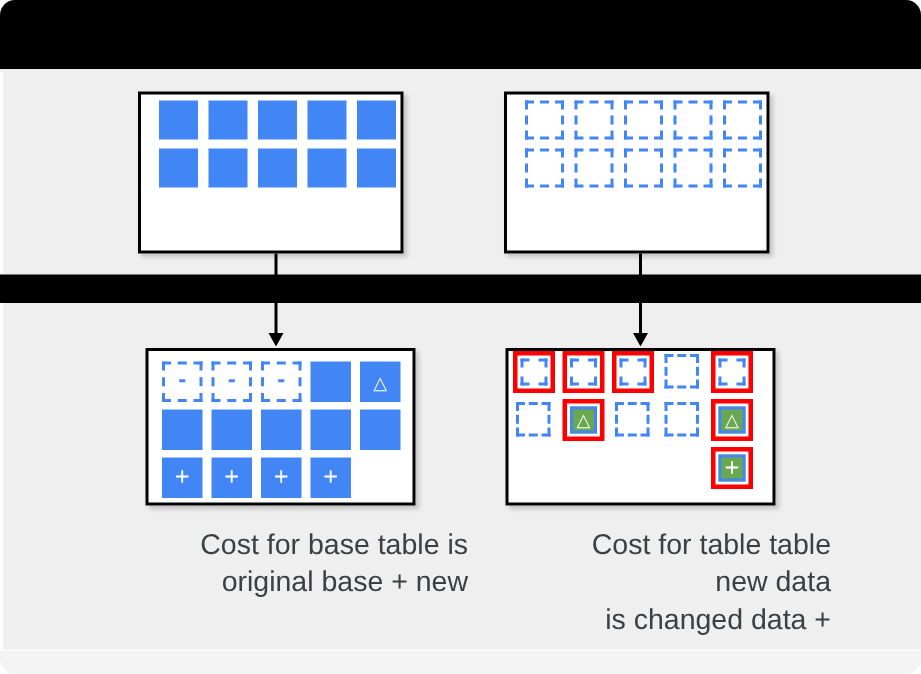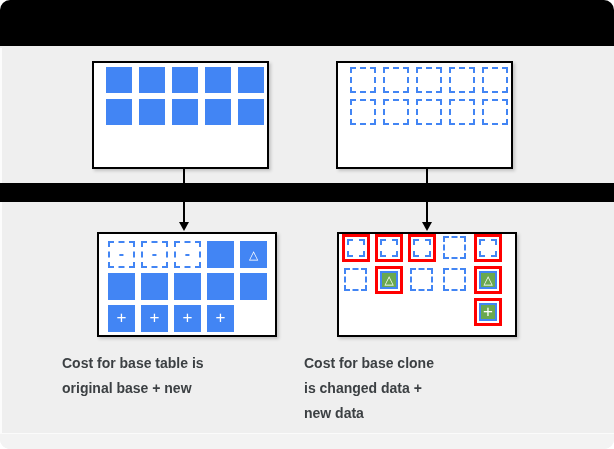--- a/index.html
+++ b/index.html
@@ -38,22 +38,22 @@
   .g-plus{color:#ffffff;font-size:17px;font-weight:400;line-height:1;padding-bottom:2px;}
   .g-delta{color:#ffffff;font-size:12px;line-height:1;}
 
   .arrow{position:absolute;}
   .arrow-line{position:absolute;width:2px;height:54px;background:#000;left:4px;top:0;}
   .arrow-head{position:absolute;left:0;top:53px;width:0;height:0;
     border-left:5px solid transparent;border-right:5px solid transparent;border-top:9px solid #000;}
   #arrow-base{left:179px;top:169px;width:10px;height:63px;}
   #arrow-clone{left:422px;top:169px;width:10px;height:63px;}
 
-  .caption{position:absolute;width:250px;text-align:left;color:var(--text,#3C4043);
-    font-size:14px;line-height:25px;font-weight:bold;}
+  .caption{position:absolute;width:250px;text-align:right;color:var(--text,#3C4043);
+    font-size:19px;line-height:25px;}
   #caption-base{left:62px;top:351px;}
   #caption-clone{left:304px;top:351px;}
 </style>
 </head>
 <body>
 
 <div class="canvas">
   <div class="top-bar"></div>
   <div class="left-edge"></div>
 
@@ -178,19 +178,19 @@
           </div>
         </div>
       </div>
   </div>
 
   <div class="caption" id="caption-base">
     <div>Cost for base table is</div>
     <div>original base + new</div>
   </div>
   <div class="caption" id="caption-clone">
-    <div>Cost for base clone</div>
+    <div>Cost for table table</div>
+    <div>new data</div>
     <div>is changed data +</div>
-    <div>new data</div>
   </div>
 
   <div class="bottom-strip"></div>
 </div>
 
 </body></html>

